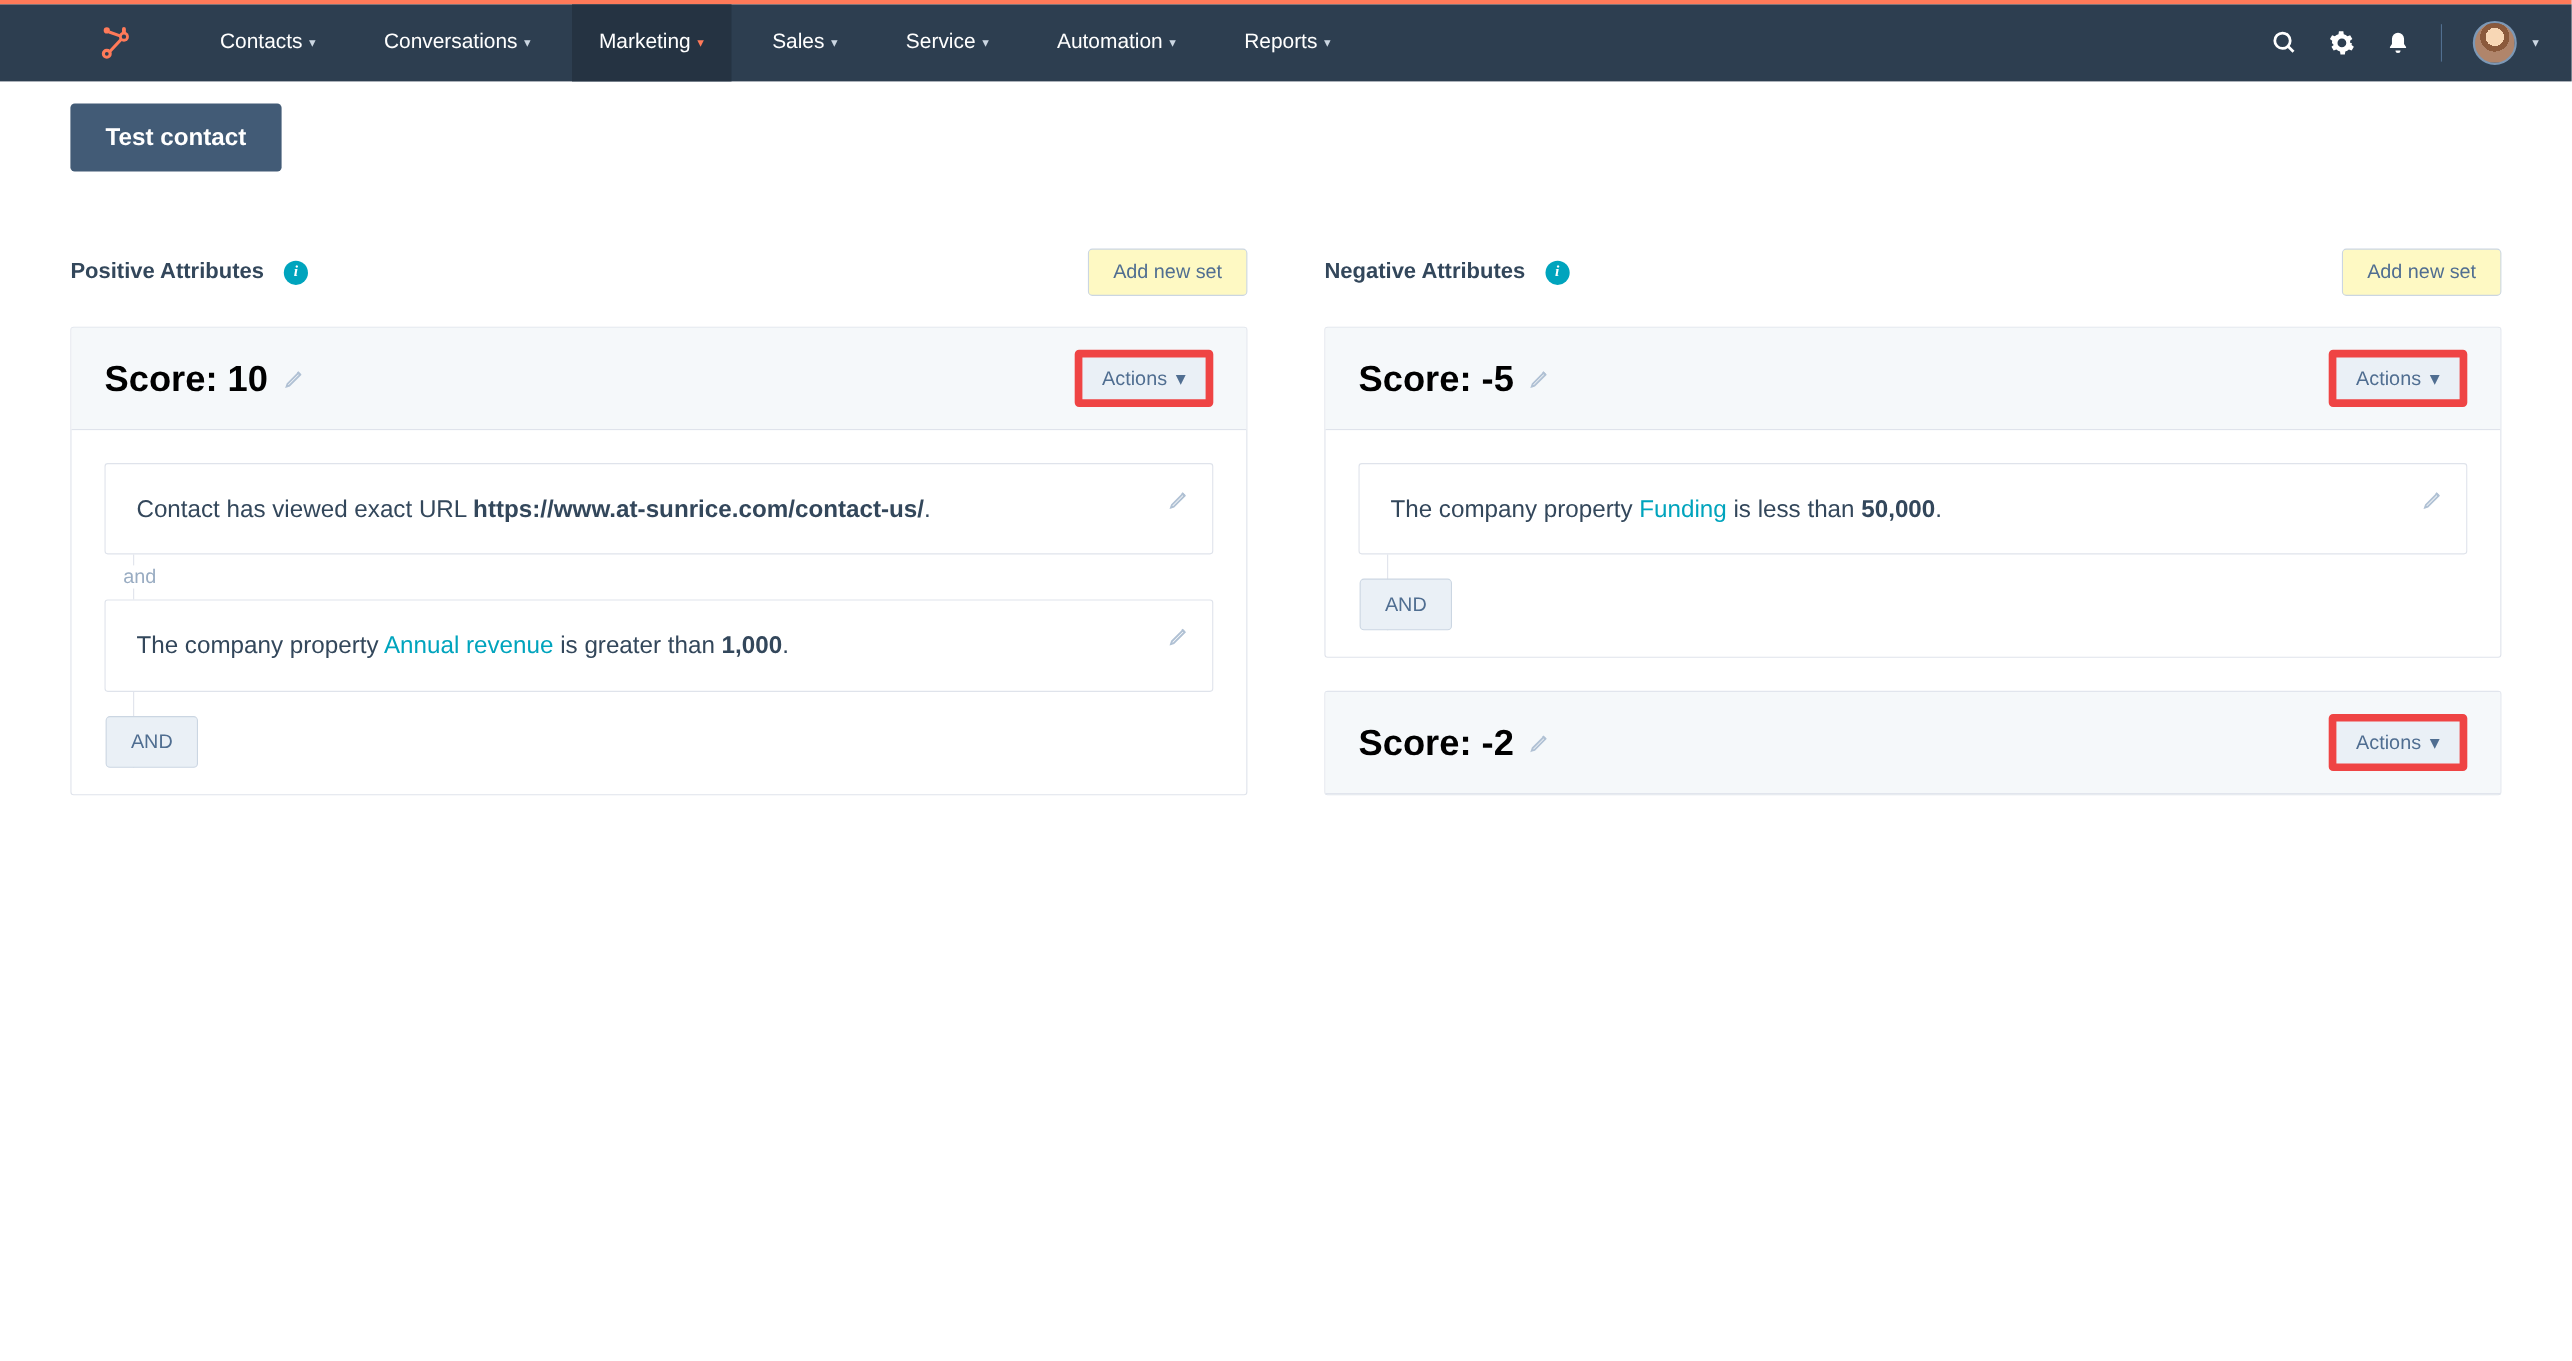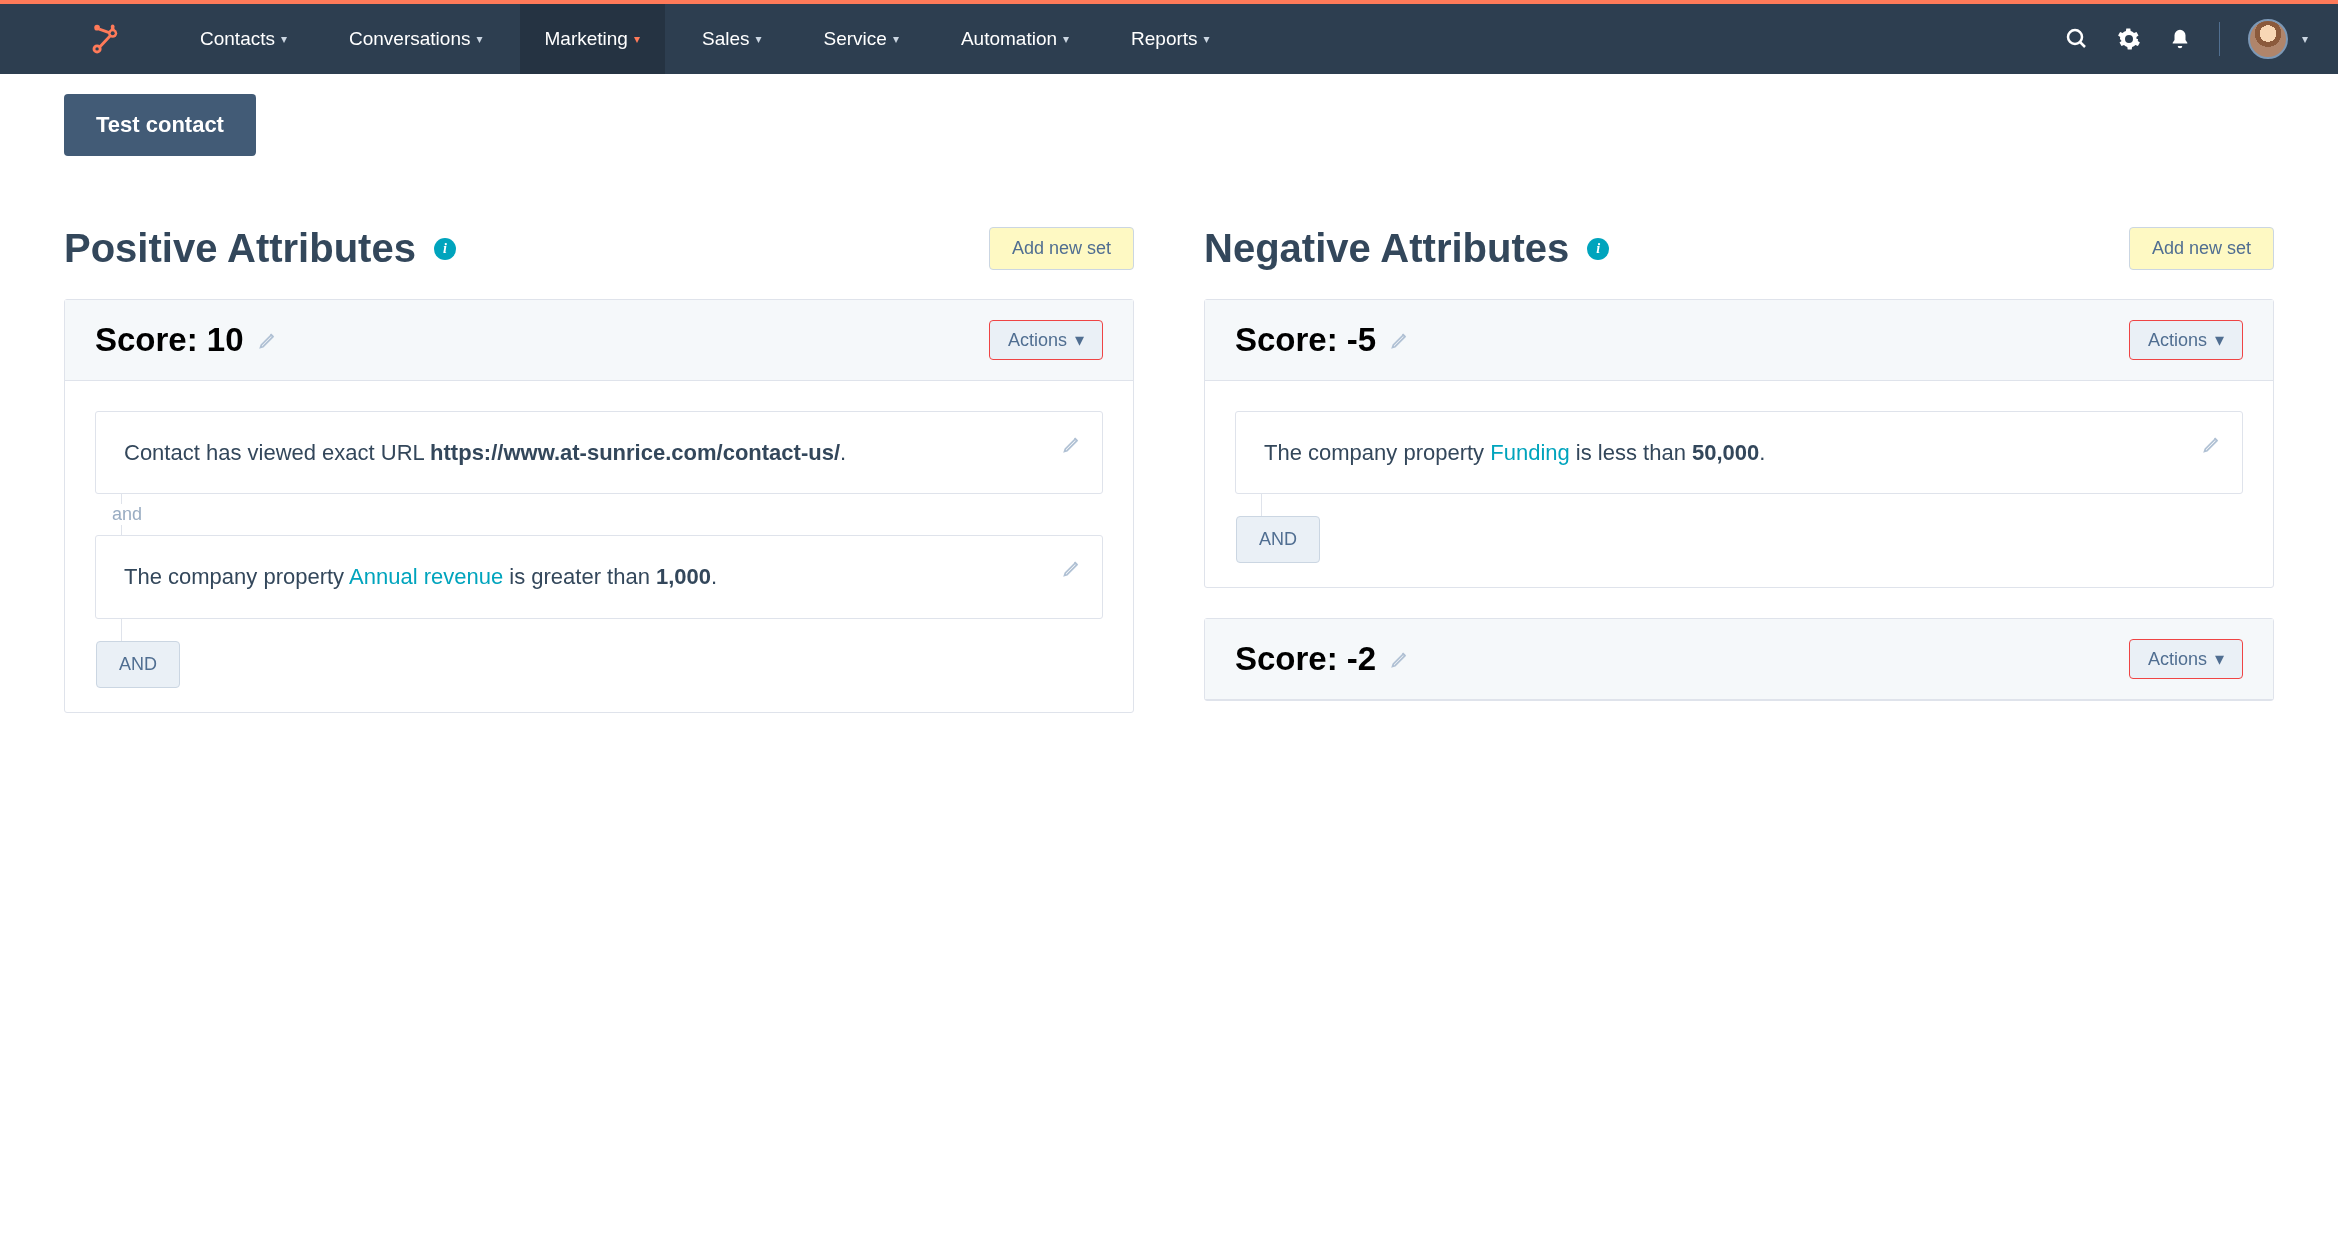--- a/index.html
+++ b/index.html
@@ -90,21 +90,21 @@
     display: flex;
     gap: 70px;
   }
   .col { flex: 1; }
   .section-head {
     display: flex;
     align-items: center;
     margin-bottom: 28px;
   }
   .section-title {
-    font-size: 40px;
+    font-size: 20px;
     font-weight: 700;
     color: #33475b;
   }
   .info-icon {
     margin-left: 18px;
     width: 22px; height: 22px;
     background: #00a4bd;
     color: #fff;
     border-radius: 50%;
     display: inline-flex;
@@ -145,21 +145,21 @@
   }
   .pencil-icon {
     margin-left: 14px;
     color: #b0c1d4;
     cursor: pointer;
     display: inline-flex;
   }
   .actions-btn {
     margin-left: auto;
     background: #eaf0f6;
-    border: 1px solid #ef4444;
+    border: 7px solid #ef4444;
     color: #506e91;
     font-size: 18px;
     padding: 8px 18px;
     border-radius: 4px;
     cursor: pointer;
     display: flex;
     align-items: center;
     gap: 8px;
   }
   .card-body {

